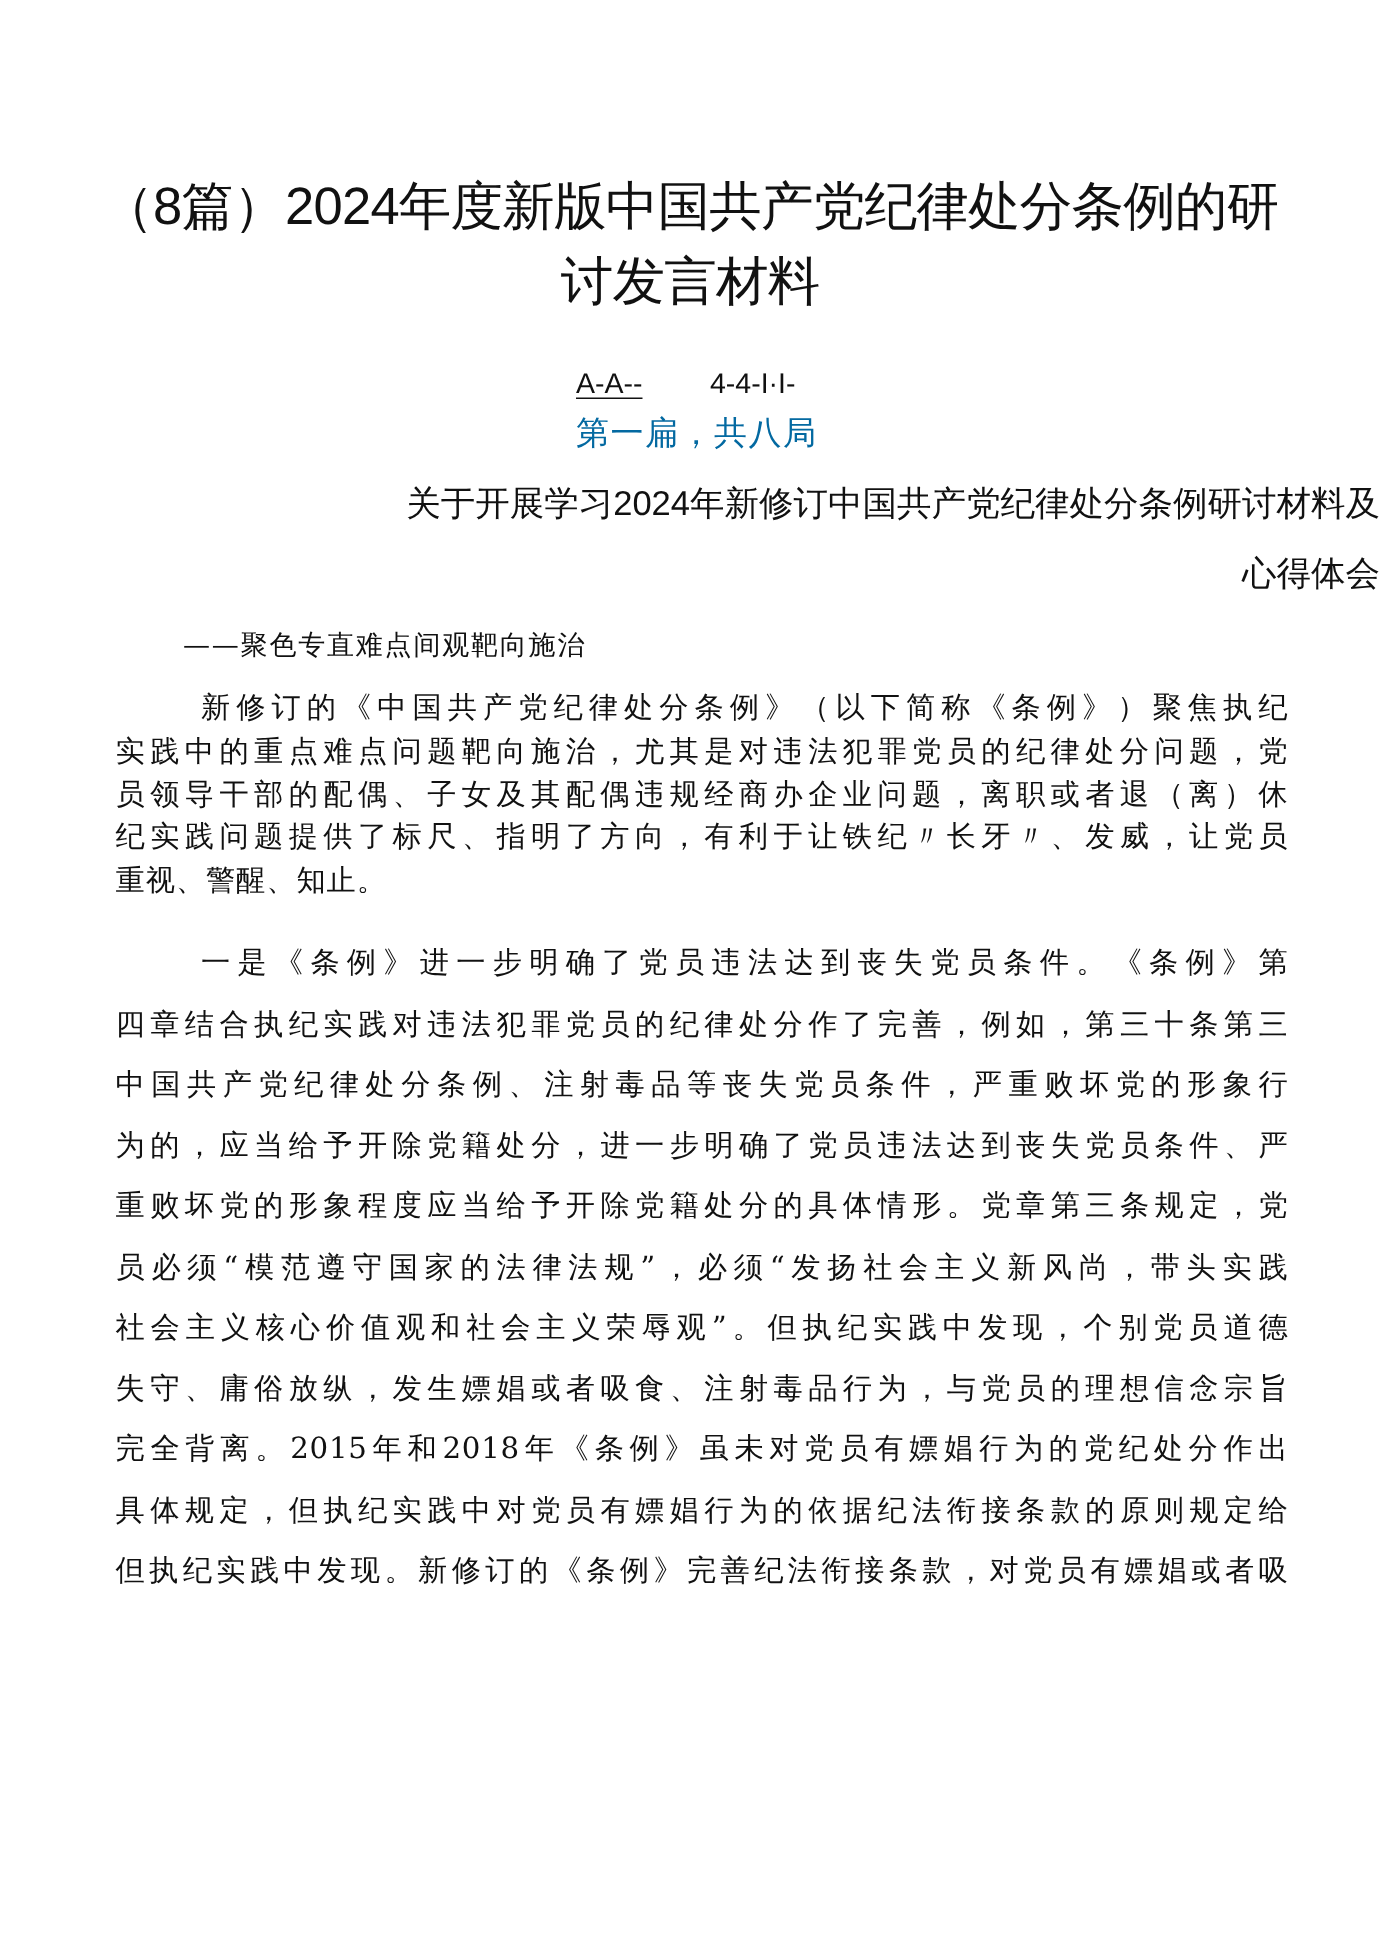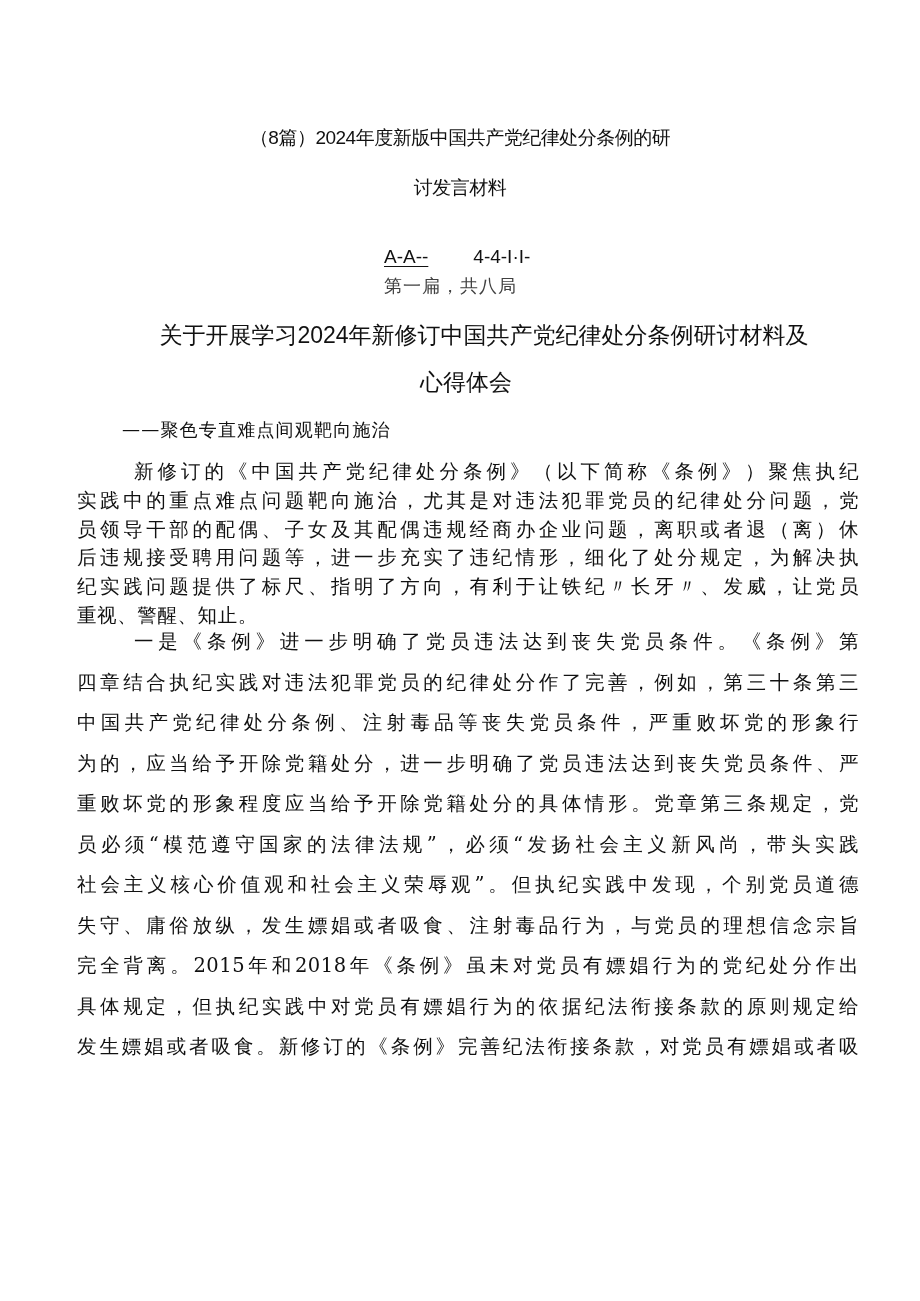--- a/index.html
+++ b/index.html
@@ -14,21 +14,21 @@
       overflow: hidden;
       color: #111111;
     }
     .doc-title {
       position: absolute;
       left: 0;
       width: 920px;
       top: 113px;
       text-align: center;
       font-family: "Liberation Sans", "DejaVu Sans", sans-serif;
-      font-size: 19px;
+      font-size: 35px;
       line-height: 50px;
       letter-spacing: -0.5px;
       color: #111111;
     }
     .garbled {
       position: absolute;
       top: 246px;
       left: 384px;
       font-family: "Liberation Sans", "DejaVu Sans", sans-serif;
       font-size: 19px;
@@ -42,30 +42,30 @@
     }
     .garbled .right {
       margin-left: 45px;
       text-align: right;
     }
     .part-label {
       position: absolute;
       top: 274px;
       left: 384px;
       font-family: "DejaVu Serif", "Liberation Serif", serif;
-      font-size: 18px;
+      font-size: 22px;
       letter-spacing: 1px;
-      color: #404040;
+      color: #0369a1;
     }
     .section-title {
       position: absolute;
       left: 0;
       width: 920px;
       top: 313px;
-      text-align: center;
+      text-align: right;
       font-family: "Liberation Sans", "DejaVu Sans", sans-serif;
       font-size: 23px;
       line-height: 44px;
       color: #111;
     }
     .section-title .line1 {
       display: block;
       padding-left: 48px;
     }
     .section-title .line2 {
@@ -132,32 +132,31 @@
     <span class="line1">关于开展学习2024年新修订中国共产党纪律处分条例研讨材料及</span>
     <span class="line2">心得体会</span>
   </h2>
 
   <div class="subtitle">——聚色专直难点间观靶向施治</div>
 
   <p class="para para1">
     <span class="ln indent">新修订的《中国共产党纪律处分条例》（以下简称《条例》）聚焦执纪</span>
     <span class="ln">实践中的重点难点问题靶向施治，尤其是对违法犯罪党员的纪律处分问题，党</span>
     <span class="ln">员领导干部的配偶、子女及其配偶违规经商办企业问题，离职或者退（离）休</span>
-    <span class="ln">后违规接受聘用问题等，进一步充实了违纪情形，细化了处分规定，为解决执</span>
     <span class="ln">纪实践问题提供了标尺、指明了方向，有利于让铁纪〃长牙〃、发威，让党员</span>
     <span class="ln last">重视、警醒、知止。</span>
   </p>
 
   <p class="para para2">
     <span class="ln indent">一是《条例》进一步明确了党员违法达到丧失党员条件。《条例》第</span>
     <span class="ln">四章结合执纪实践对违法犯罪党员的纪律处分作了完善，例如，第三十条第三</span>
     <span class="ln">中国共产党纪律处分条例、注射毒品等丧失党员条件，严重败坏党的形象行</span>
     <span class="ln">为的，应当给予开除党籍处分，进一步明确了党员违法达到丧失党员条件、严</span>
     <span class="ln">重败坏党的形象程度应当给予开除党籍处分的具体情形。党章第三条规定，党</span>
     <span class="ln">员必须“模范遵守国家的法律法规”，必须“发扬社会主义新风尚，带头实践</span>
     <span class="ln">社会主义核心价值观和社会主义荣辱观”。但执纪实践中发现，个别党员道德</span>
     <span class="ln">失守、庸俗放纵，发生嫖娼或者吸食、注射毒品行为，与党员的理想信念宗旨</span>
     <span class="ln">完全背离。2015年和2018年《条例》虽未对党员有嫖娼行为的党纪处分作出</span>
     <span class="ln">具体规定，但执纪实践中对党员有嫖娼行为的依据纪法衔接条款的原则规定给</span>
-    <span class="ln">发生嫖娼或者吸食。新修订的《条例》完善纪法衔接条款，对党员有嫖娼或者吸</span>
+    <span class="ln">但执纪实践中发现。新修订的《条例》完善纪法衔接条款，对党员有嫖娼或者吸</span>
   </p>
 
 </div>
 
 </body></html>

